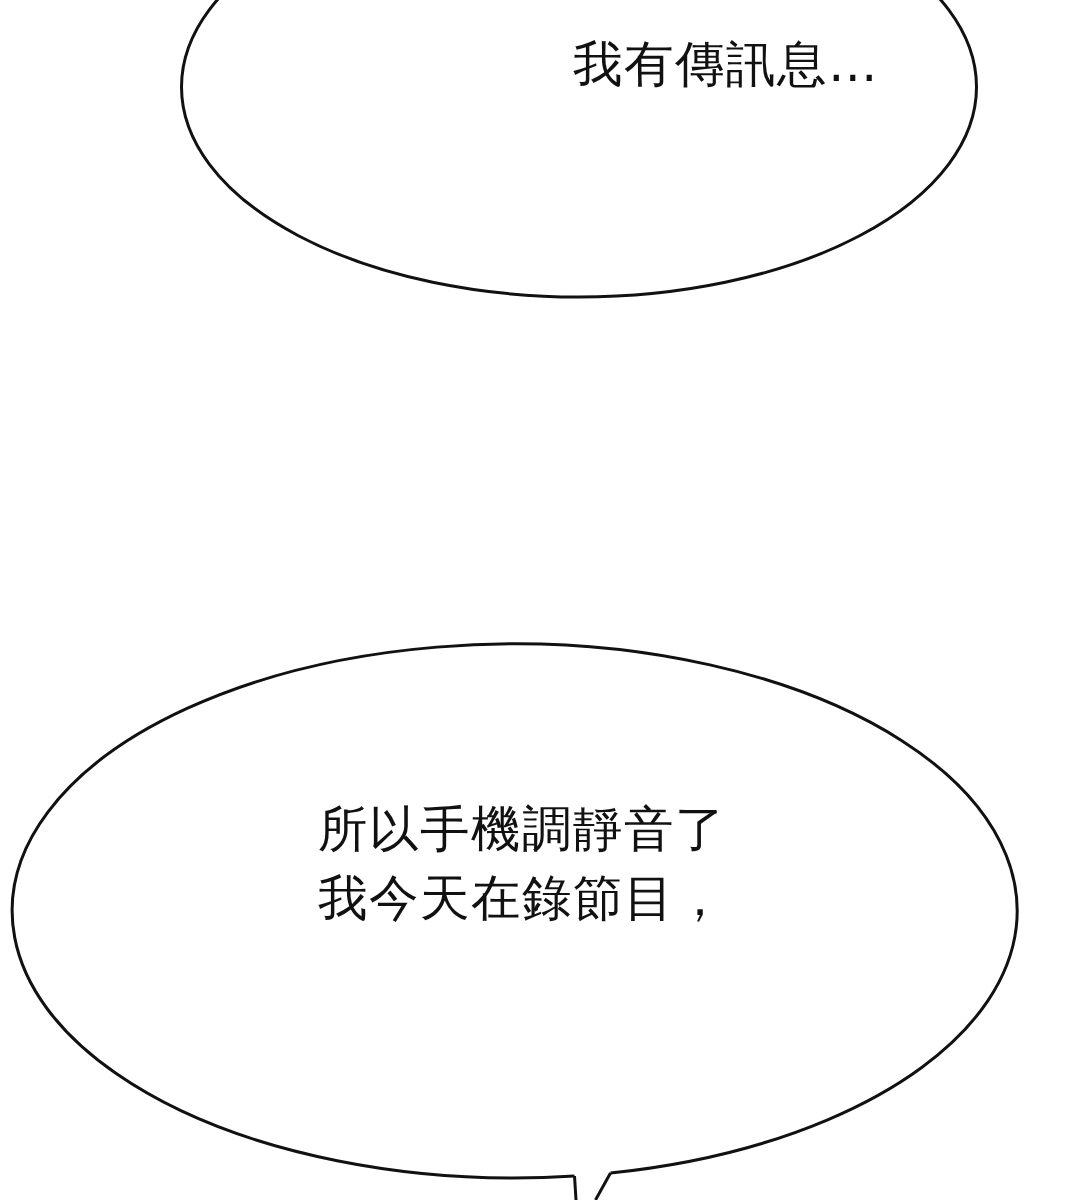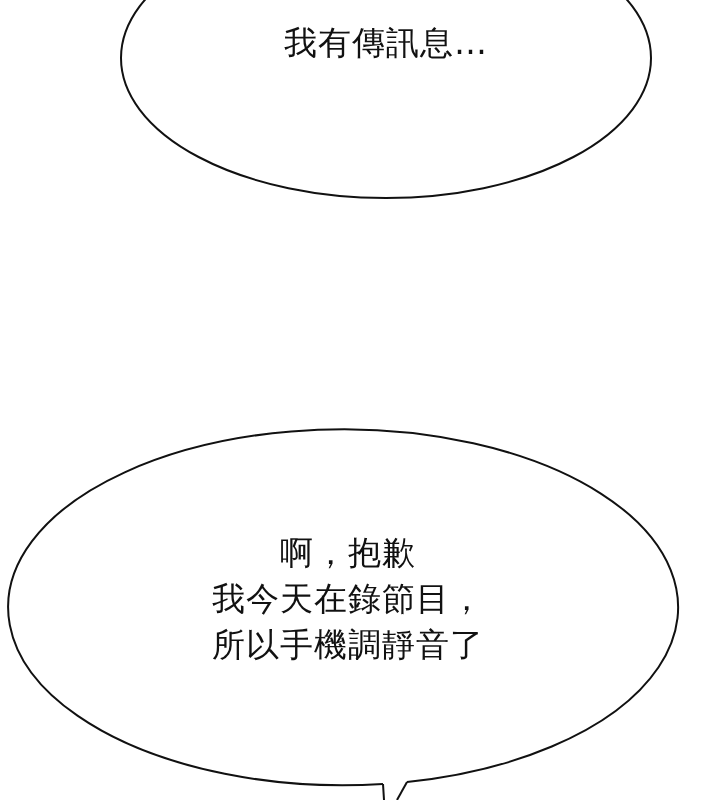--- a/index.html
+++ b/index.html
@@ -38,20 +38,21 @@
     }
     .bubble-text .line {
       display: block;
     }
     #top-text {
       left: 186px;
       width: 400px;
       top: 20px;
       font-size: 33px;
       line-height: 46px;
+      text-align: right;
     }
     #bottom-text {
       left: 148px;
       width: 400px;
       top: 530px;
       font-size: 33px;
       line-height: 46px;
     }
   </style>
 </head>
@@ -73,18 +74,17 @@
       <path d="M 383 784 L 384 800" fill="none" stroke="#111111" stroke-width="2"></path>
       <path d="M 407 782 L 397 800" fill="none" stroke="#111111" stroke-width="2"></path>
     </g>
   </svg>
 
   <div id="top-text" class="bubble-text">
     <span class="line">我有傳訊息…</span>
   </div>
 
   <div id="bottom-text" class="bubble-text">
-    <span class="line">啊，抱歉</span>
+    <span class="line">所以手機調靜音了</span>
     <span class="line">我今天在錄節目，</span>
-    <span class="line">所以手機調靜音了</span>
   </div>
 
 </div>
 
 </body></html>

